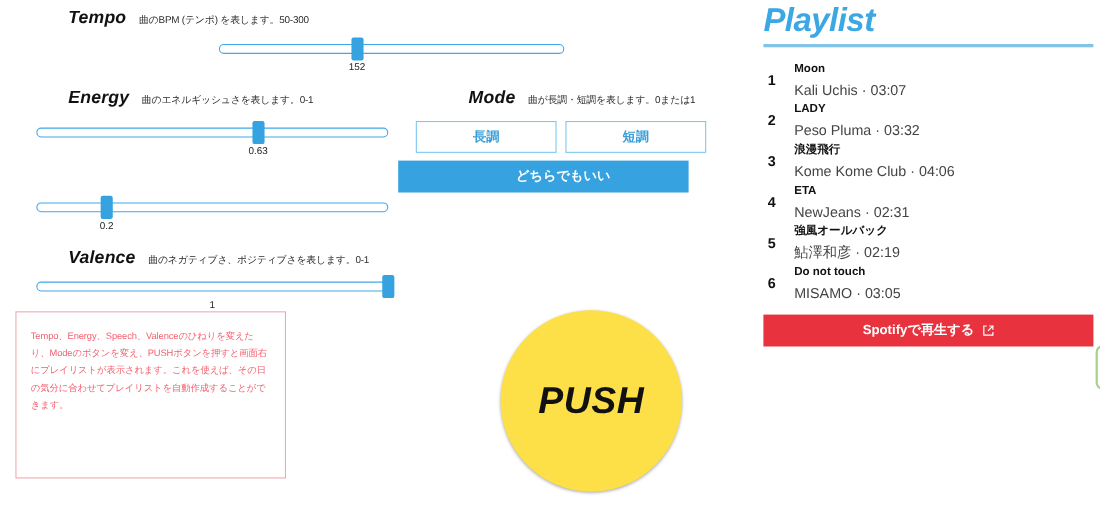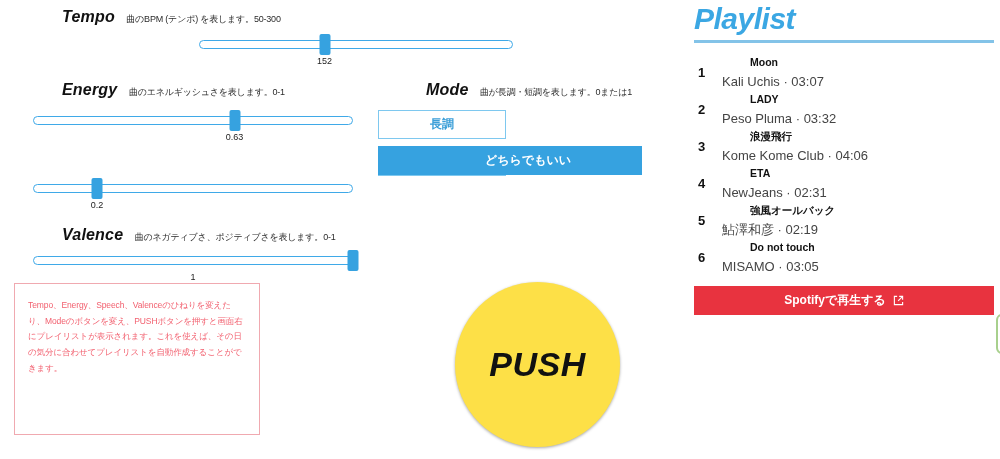--- a/index.html
+++ b/index.html
@@ -75,21 +75,20 @@
     color: #222222;
     transform: translateX(-50%);
     white-space: nowrap;
   }
 
   
   .mode-row {
     position: absolute;
     display: flex;
     gap: 8px;
-    flex-direction: column;
   }
   .mode-btn {
     box-sizing: border-box;
     width: 128px;
     height: 29px;
     border: 1px solid #7ec8ef;
     background: #ffffff;
     color: #3c9fd8;
     font-size: 12px;
     font-weight: bold;
@@ -198,21 +197,20 @@
     color: #111111;
     text-align: left;
     padding-left: 4px;
     box-sizing: border-box;
   }
   .track-info { line-height: 1.35; }
   .track-title {
     font-size: 10.5px;
     font-weight: bold;
     color: #111111;
-    margin-left: 28px;
   }
   .track-sub {
     font-size: 13px;
     color: #444444;
     margin-top: 4px;
   }
   .spotify-btn {
     position: absolute;
     left: 0;
     top: 286px;
@@ -284,21 +282,21 @@
   </div>
 
   <div class="param-head" style="left:378px; top:81px;">
     <span class="param-name">Mode</span>
     <span class="param-desc">曲が長調・短調を表します。0または1</span>
   </div>
   <div class="mode-row" style="left:378px; top:110px;">
     <div class="mode-btn">長調</div>
     <div class="mode-btn">短調</div>
   </div>
-  <div class="mode-any" style="left:378px; top:146px;padding-left:36px;">どちらでもいい</div>
+  <div class="mode-any" style="left:362px; top:146px;padding-left:36px;">どちらでもいい</div>
 
   <div class="howto">
     <div class="howto-body">Tempo、Energy、Speech、Valenceのひねりを変えたり、Modeのボタンを変え、PUSHボタンを押すと画面右にプレイリストが表示されます。これを使えば、その日の気分に合わせてプレイリストを自動作成することができます。</div>
   </div>
 
   <div class="push">
     <span class="push-label">PUSH</span>
   </div>
 </div>
 

